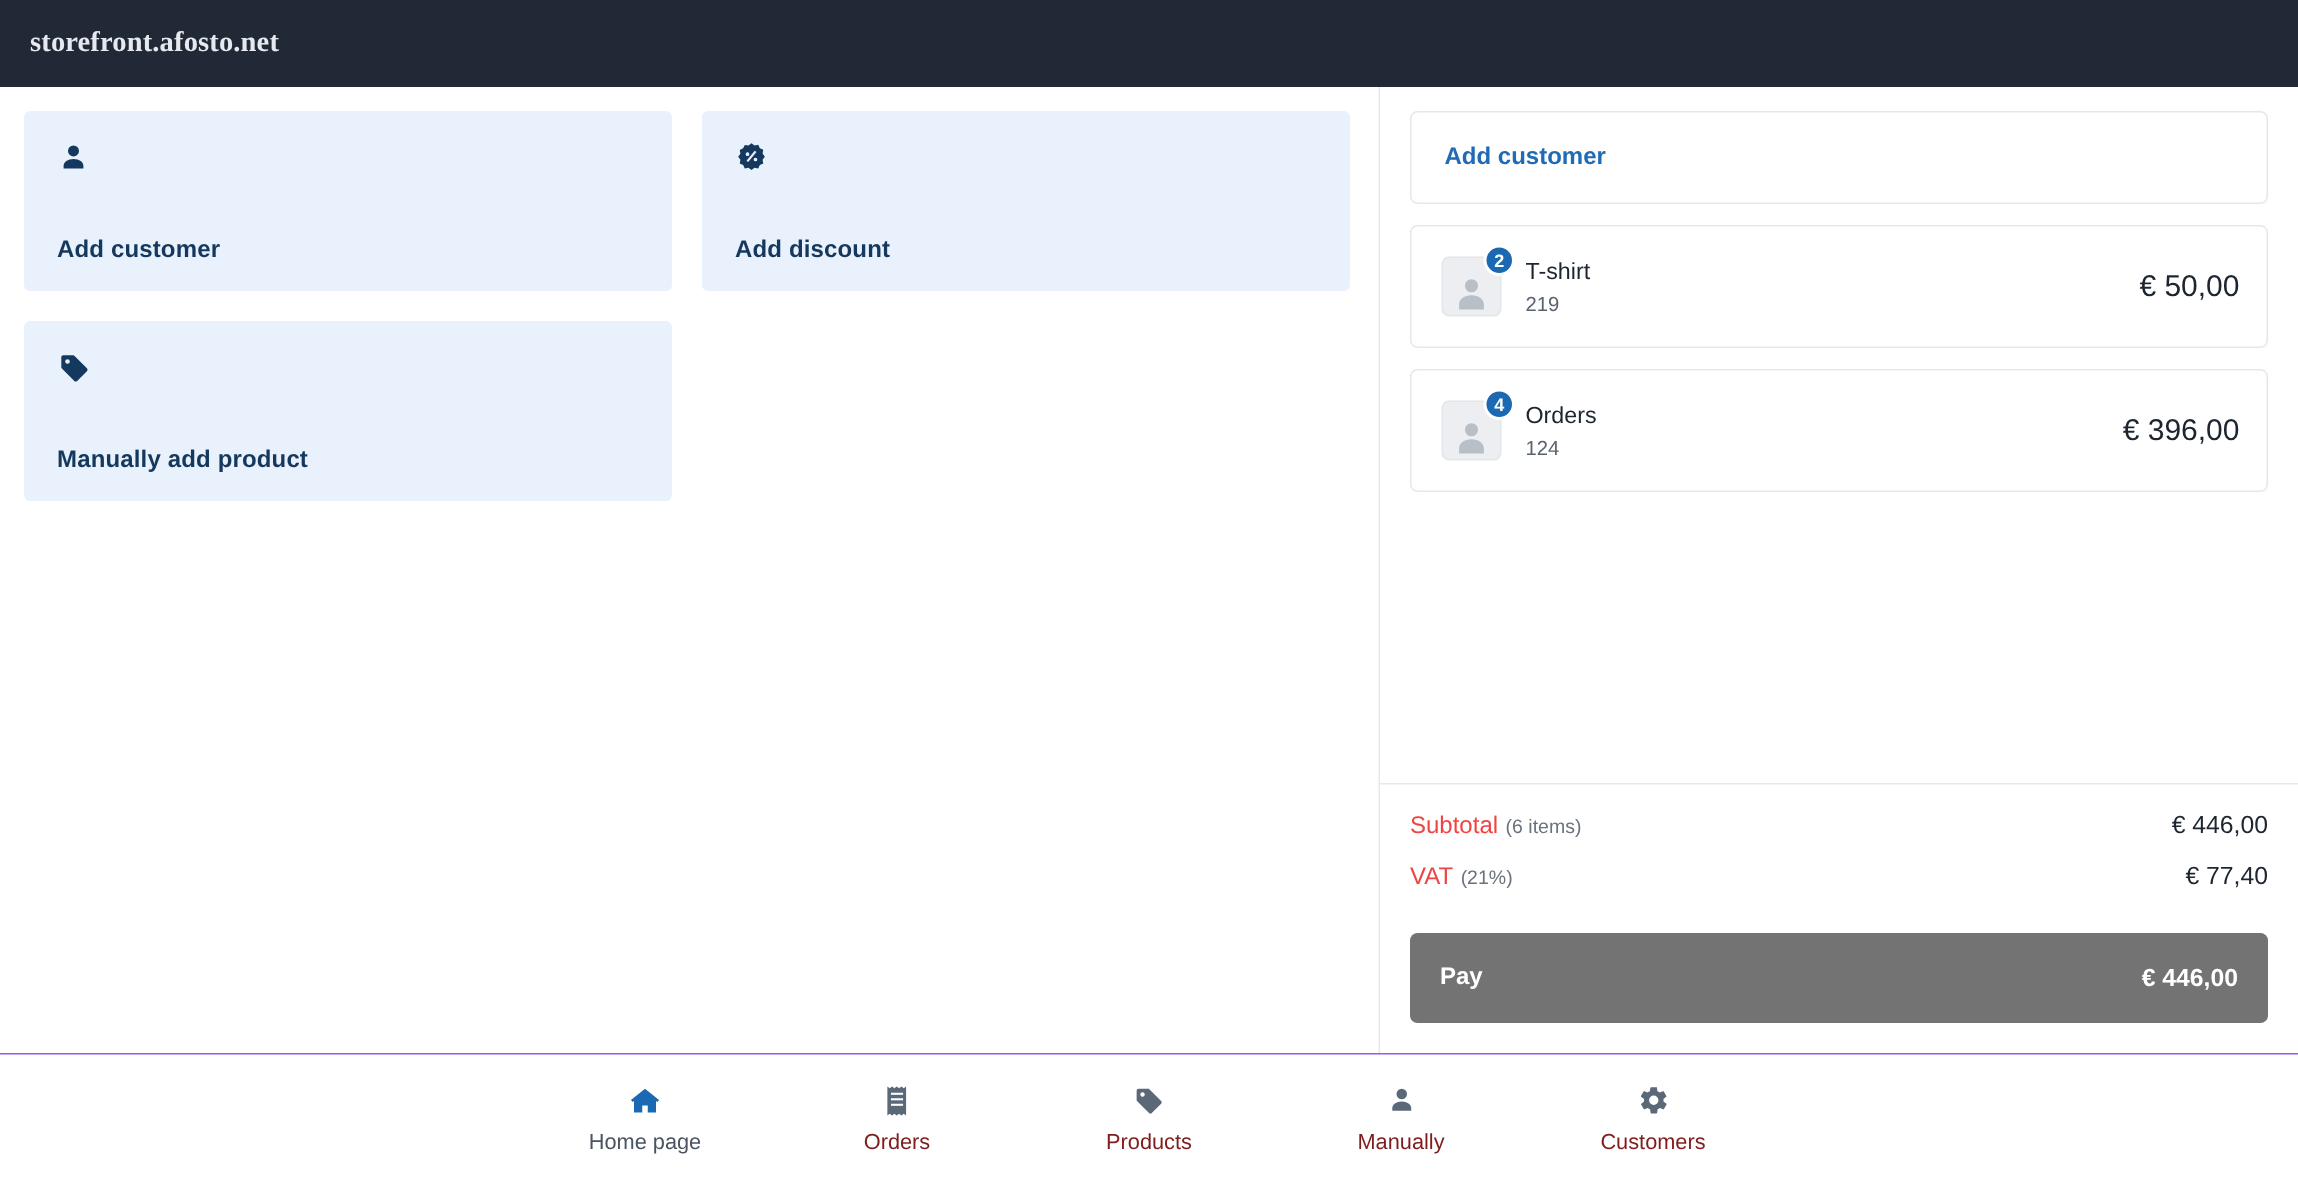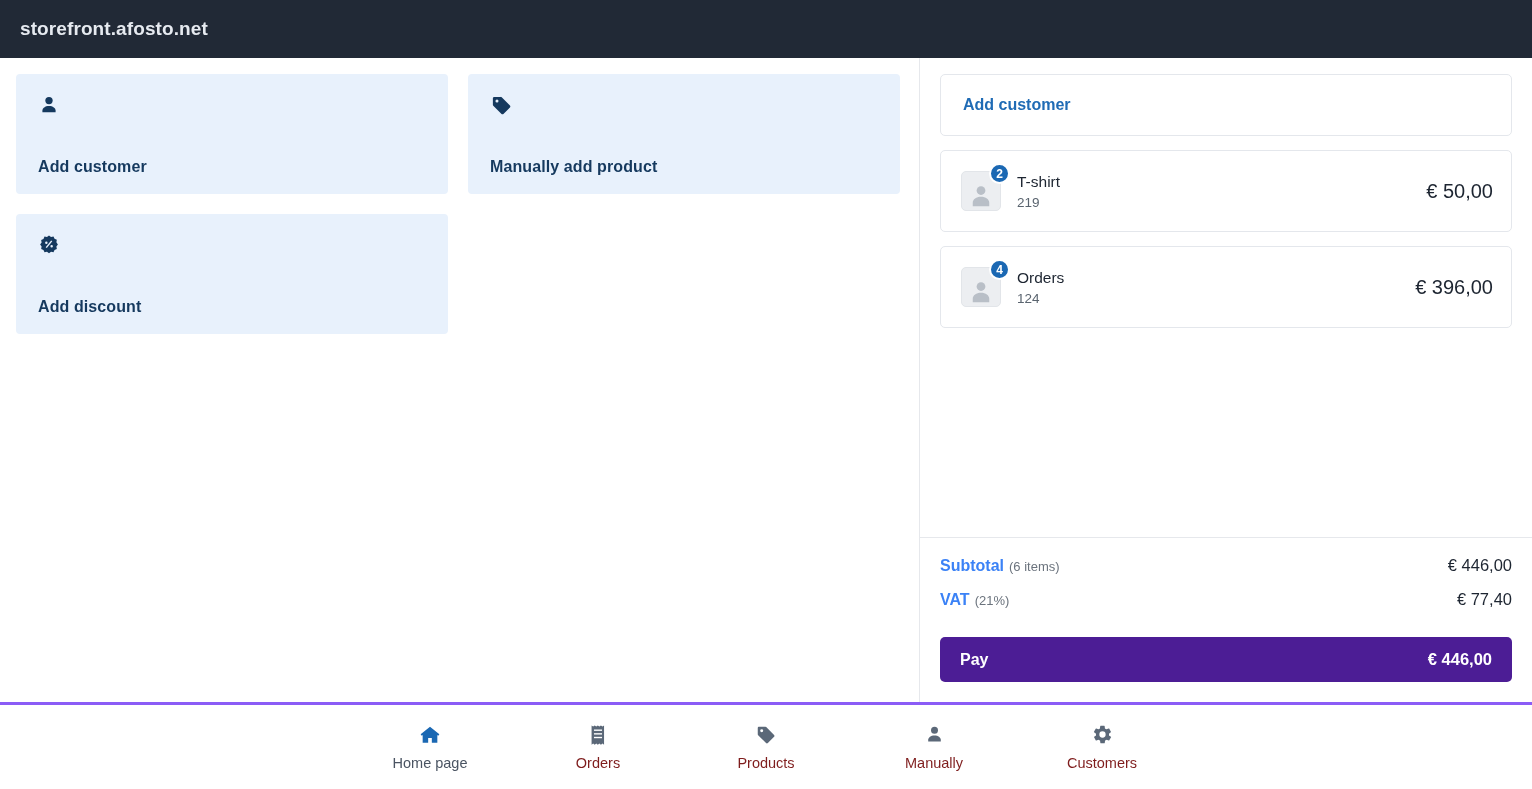--- a/index.html
+++ b/index.html
@@ -27,20 +27,21 @@
     background: #212936;
     display: flex;
     align-items: center;
     padding: 0 20px;
   }
   .topbar-title {
     color: #e6eaf0;
     font-size: 19px;
     font-weight: 700;
     letter-spacing: 0.1px;
+    font-family: Liberation Serif, serif;
   }
 
   
   .body-split {
     flex: 1;
     display: flex;
     min-height: 0;
   }
 
   .left-pane {
@@ -186,38 +187,38 @@
     padding: 18px 20px 20px 20px;
   }
   .total-row {
     display: flex;
     align-items: baseline;
     justify-content: space-between;
     height: 34px;
   }
   .total-label {
     font-size: 16px;
-    font-weight: 700;
-    color: #3b82f6;
+    font-weight: 400;
+    color: #ef4444;
   }
   .total-sub {
     font-size: 13px;
     font-weight: 400;
     color: #6b737d;
     margin-left: 5px;
   }
   .total-value {
     font-size: 16.5px;
     color: #1d2531;
   }
 
   .pay-btn {
     margin-top: 13px;
-    height: 45px;
-    background: #4c1d95;
+    height: 60px;
+    background: #737373;
     border-radius: 5px;
     display: flex;
     align-items: center;
     justify-content: space-between;
     padding: 0 20px;
     cursor: pointer;
     border: none;
     width: 100%;
     font-family: "Liberation Sans", sans-serif;
   }
@@ -229,21 +230,21 @@
   .pay-amount {
     color: #fff;
     font-size: 16.5px;
     font-weight: 700;
   }
 
   
   .bottom-nav {
     height: 87px;
     min-height: 87px;
-    border-top: 3px solid #8b5cf6;
+    border-top: 1px solid #8b5cf6;
     display: flex;
     align-items: center;
     justify-content: center;
     gap: 0;
     background: #fff;
   }
   .nav-item {
     width: 168px;
     display: flex;
     flex-direction: column;
@@ -278,36 +279,36 @@
             <svg width="22" height="22" viewBox="0 0 24 24" fill="currentColor" aria-hidden="true">
               <circle cx="12" cy="7.2" r="4"></circle>
               <path d="M12 13c-4.2 0-7.2 2.3-7.2 5.1V20h14.4v-1.9C19.2 15.3 16.2 13 12 13z"></path>
             </svg>
           </div>
           <div class="lbl">Add customer</div>
         </div>
 
         <div class="action-card">
           <div class="ic">
+            <svg width="22" height="22" viewBox="0 0 24 24" fill="currentColor" aria-hidden="true">
+              <path d="M12 1.6l2.2 1.65 2.7-.5 1.15 2.5 2.5 1.15-.5 2.7L21.7 11.4l-1.65 2.2.5 2.7-2.5 1.15-1.15 2.5-2.7-.5L12 21.1l-2.2-1.65-2.7.5-1.15-2.5-2.5-1.15.5-2.7L2.3 11.4l1.65-2.2-.5-2.7 2.5-1.15L7.1 2.85l2.7.5L12 1.6z"></path>
+              <path d="M9.1 8.2a1.35 1.35 0 1 0 0 2.7 1.35 1.35 0 0 0 0-2.7zm5.8 3.9a1.35 1.35 0 1 0 0 2.7 1.35 1.35 0 0 0 0-2.7zM15.6 8.0l-1.25-.85-6 7.3 1.25.85 6-7.3z" fill="#e8f1fc"></path>
+            </svg>
+          </div>
+          <div class="lbl">Add discount</div>
+        </div>
+
+        <div class="action-card">
+          <div class="ic">
             <svg width="23" height="23" viewBox="0 0 24 24" fill="currentColor" aria-hidden="true">
               <path d="M11.2 3H4.4C3.6 3 3 3.6 3 4.4v6.8c0 .4.15.73.42 1l8.6 8.6c.55.55 1.45.55 2 0l6.8-6.8c.55-.55.55-1.45 0-2l-8.6-8.6A1.4 1.4 0 0 0 11.2 3z"></path>
               <circle cx="7.3" cy="7.3" r="1.6" fill="#e8f1fc"></circle>
             </svg>
           </div>
           <div class="lbl">Manually add product</div>
-        </div>
-
-        <div class="action-card">
-          <div class="ic">
-            <svg width="22" height="22" viewBox="0 0 24 24" fill="currentColor" aria-hidden="true">
-              <path d="M12 1.6l2.2 1.65 2.7-.5 1.15 2.5 2.5 1.15-.5 2.7L21.7 11.4l-1.65 2.2.5 2.7-2.5 1.15-1.15 2.5-2.7-.5L12 21.1l-2.2-1.65-2.7.5-1.15-2.5-2.5-1.15.5-2.7L2.3 11.4l1.65-2.2-.5-2.7 2.5-1.15L7.1 2.85l2.7.5L12 1.6z"></path>
-              <path d="M9.1 8.2a1.35 1.35 0 1 0 0 2.7 1.35 1.35 0 0 0 0-2.7zm5.8 3.9a1.35 1.35 0 1 0 0 2.7 1.35 1.35 0 0 0 0-2.7zM15.6 8.0l-1.25-.85-6 7.3 1.25.85 6-7.3z" fill="#e8f1fc"></path>
-            </svg>
-          </div>
-          <div class="lbl">Add discount</div>
         </div>
 
       </div>
     </div>
 
     <div class="right-pane">
 
       <div class="cart-scroll">
 
         <div class="panel-card add-customer-card">

